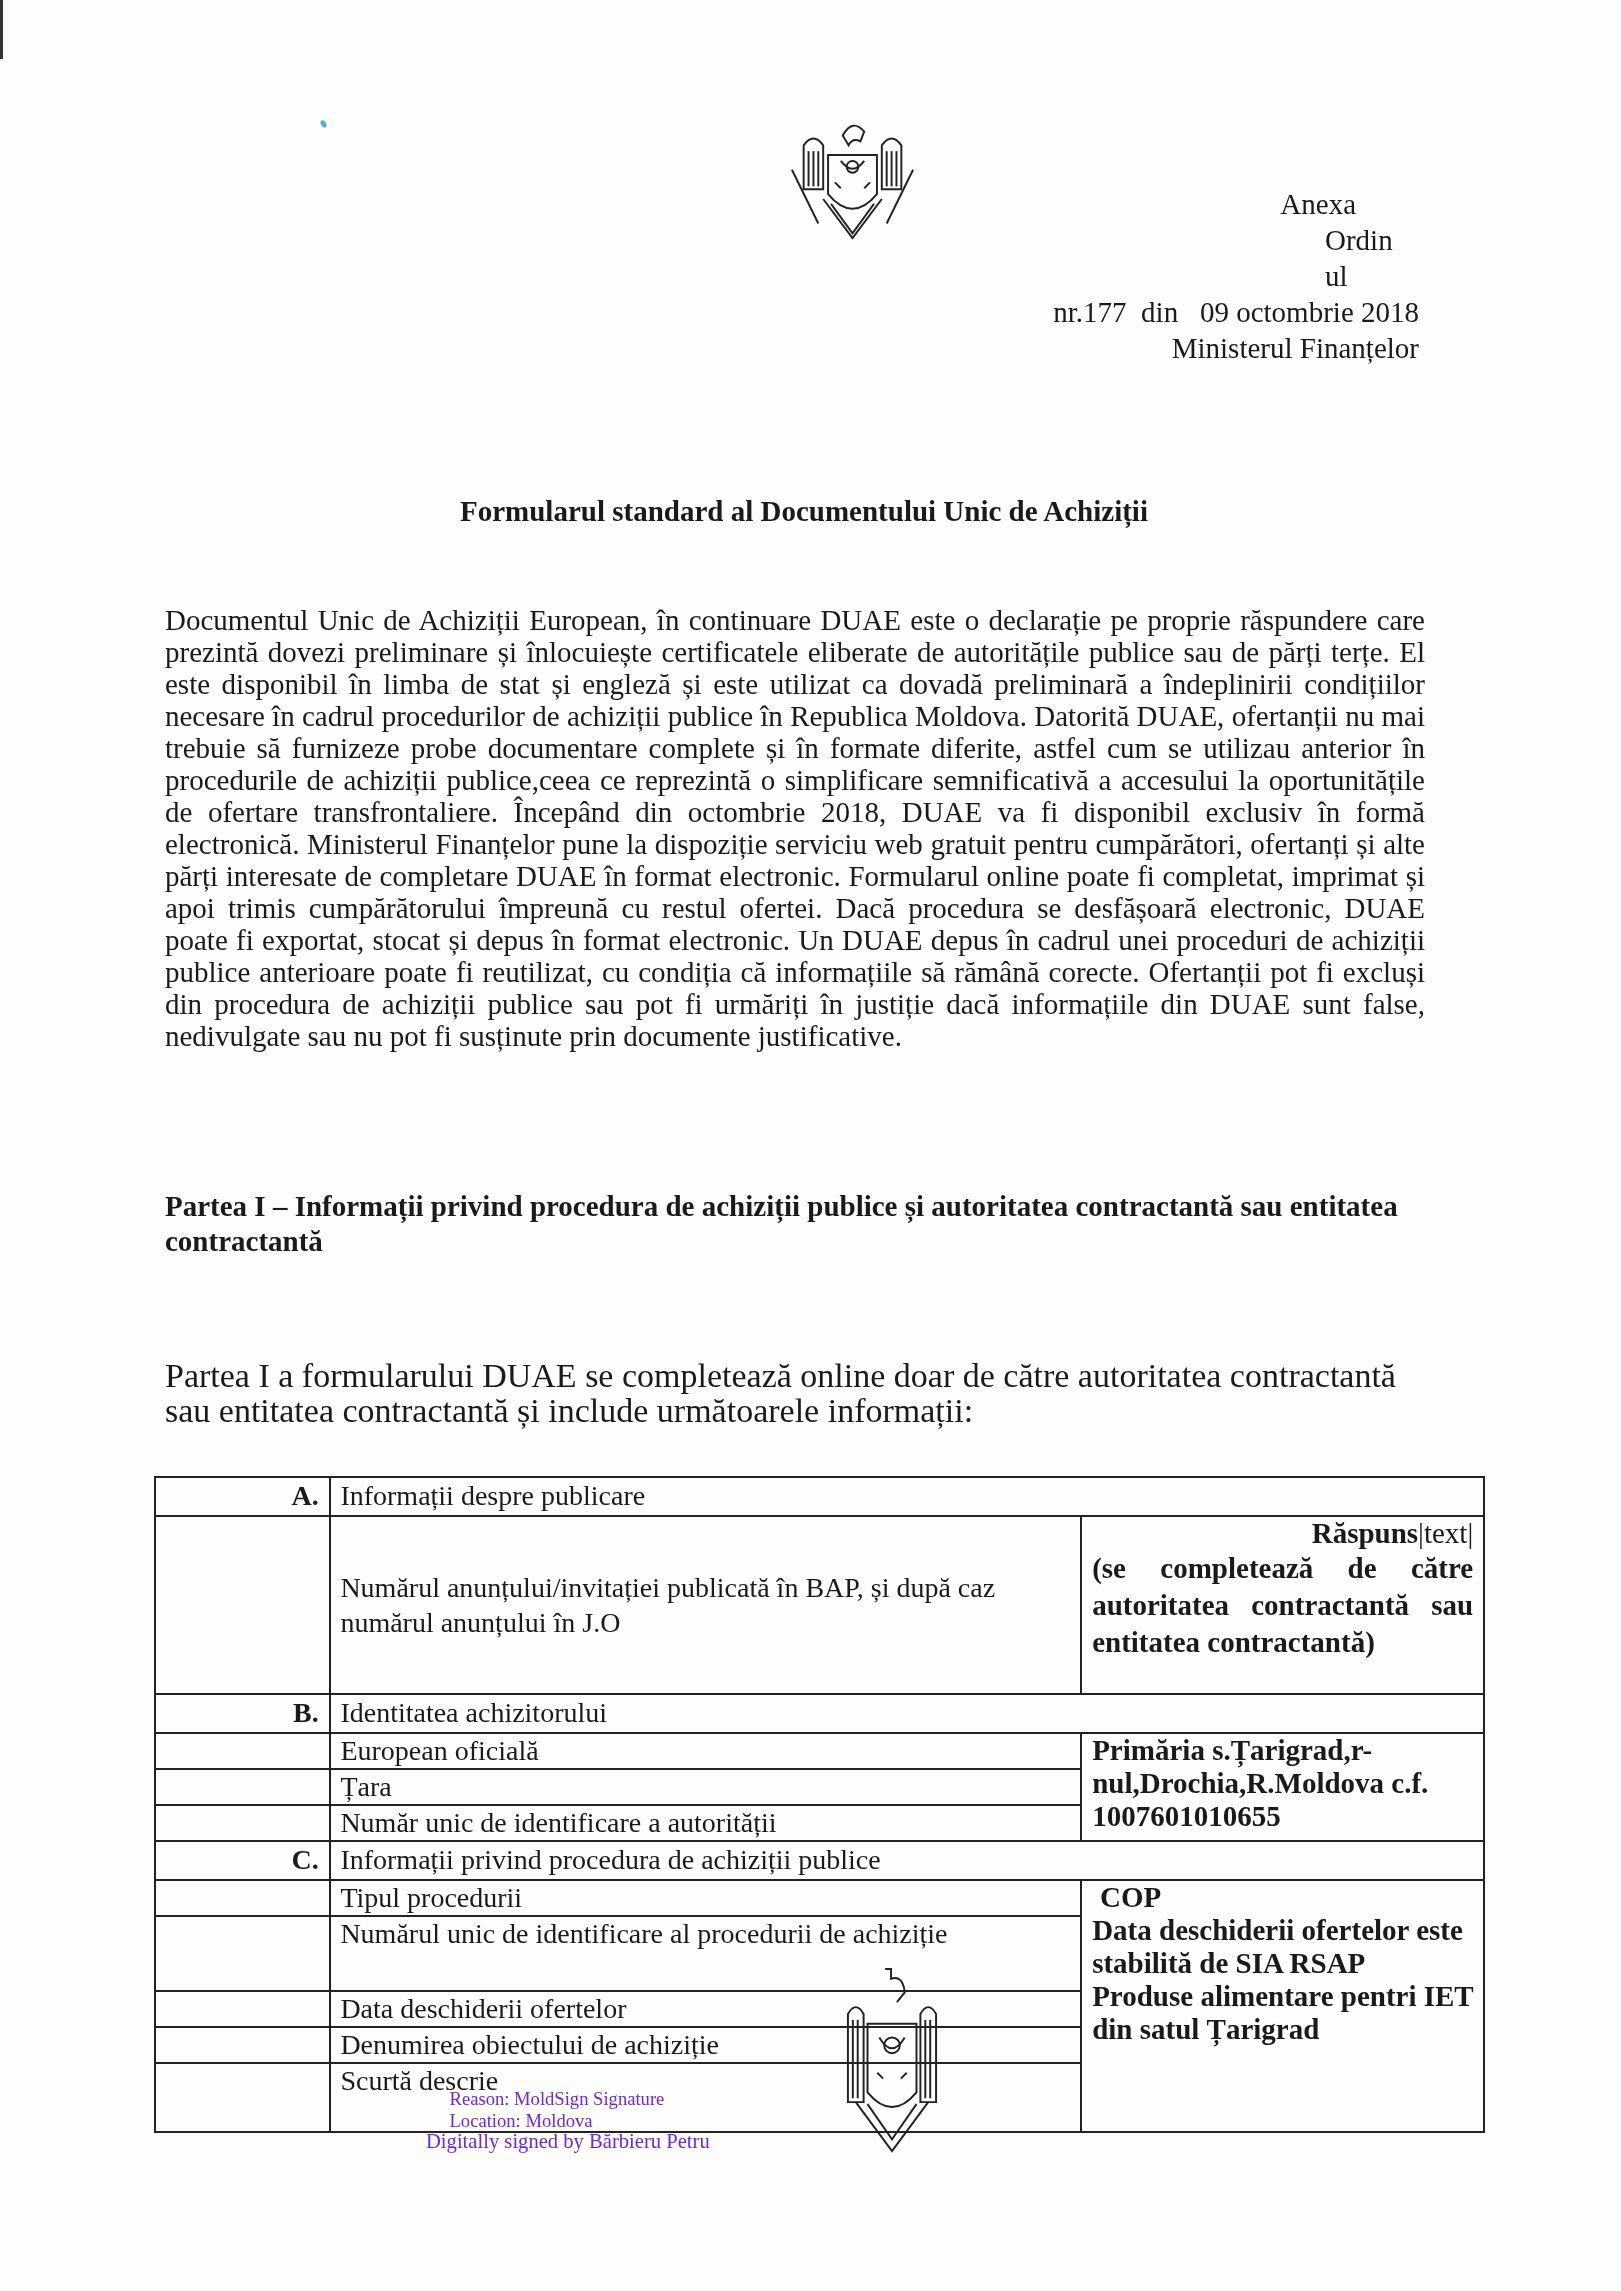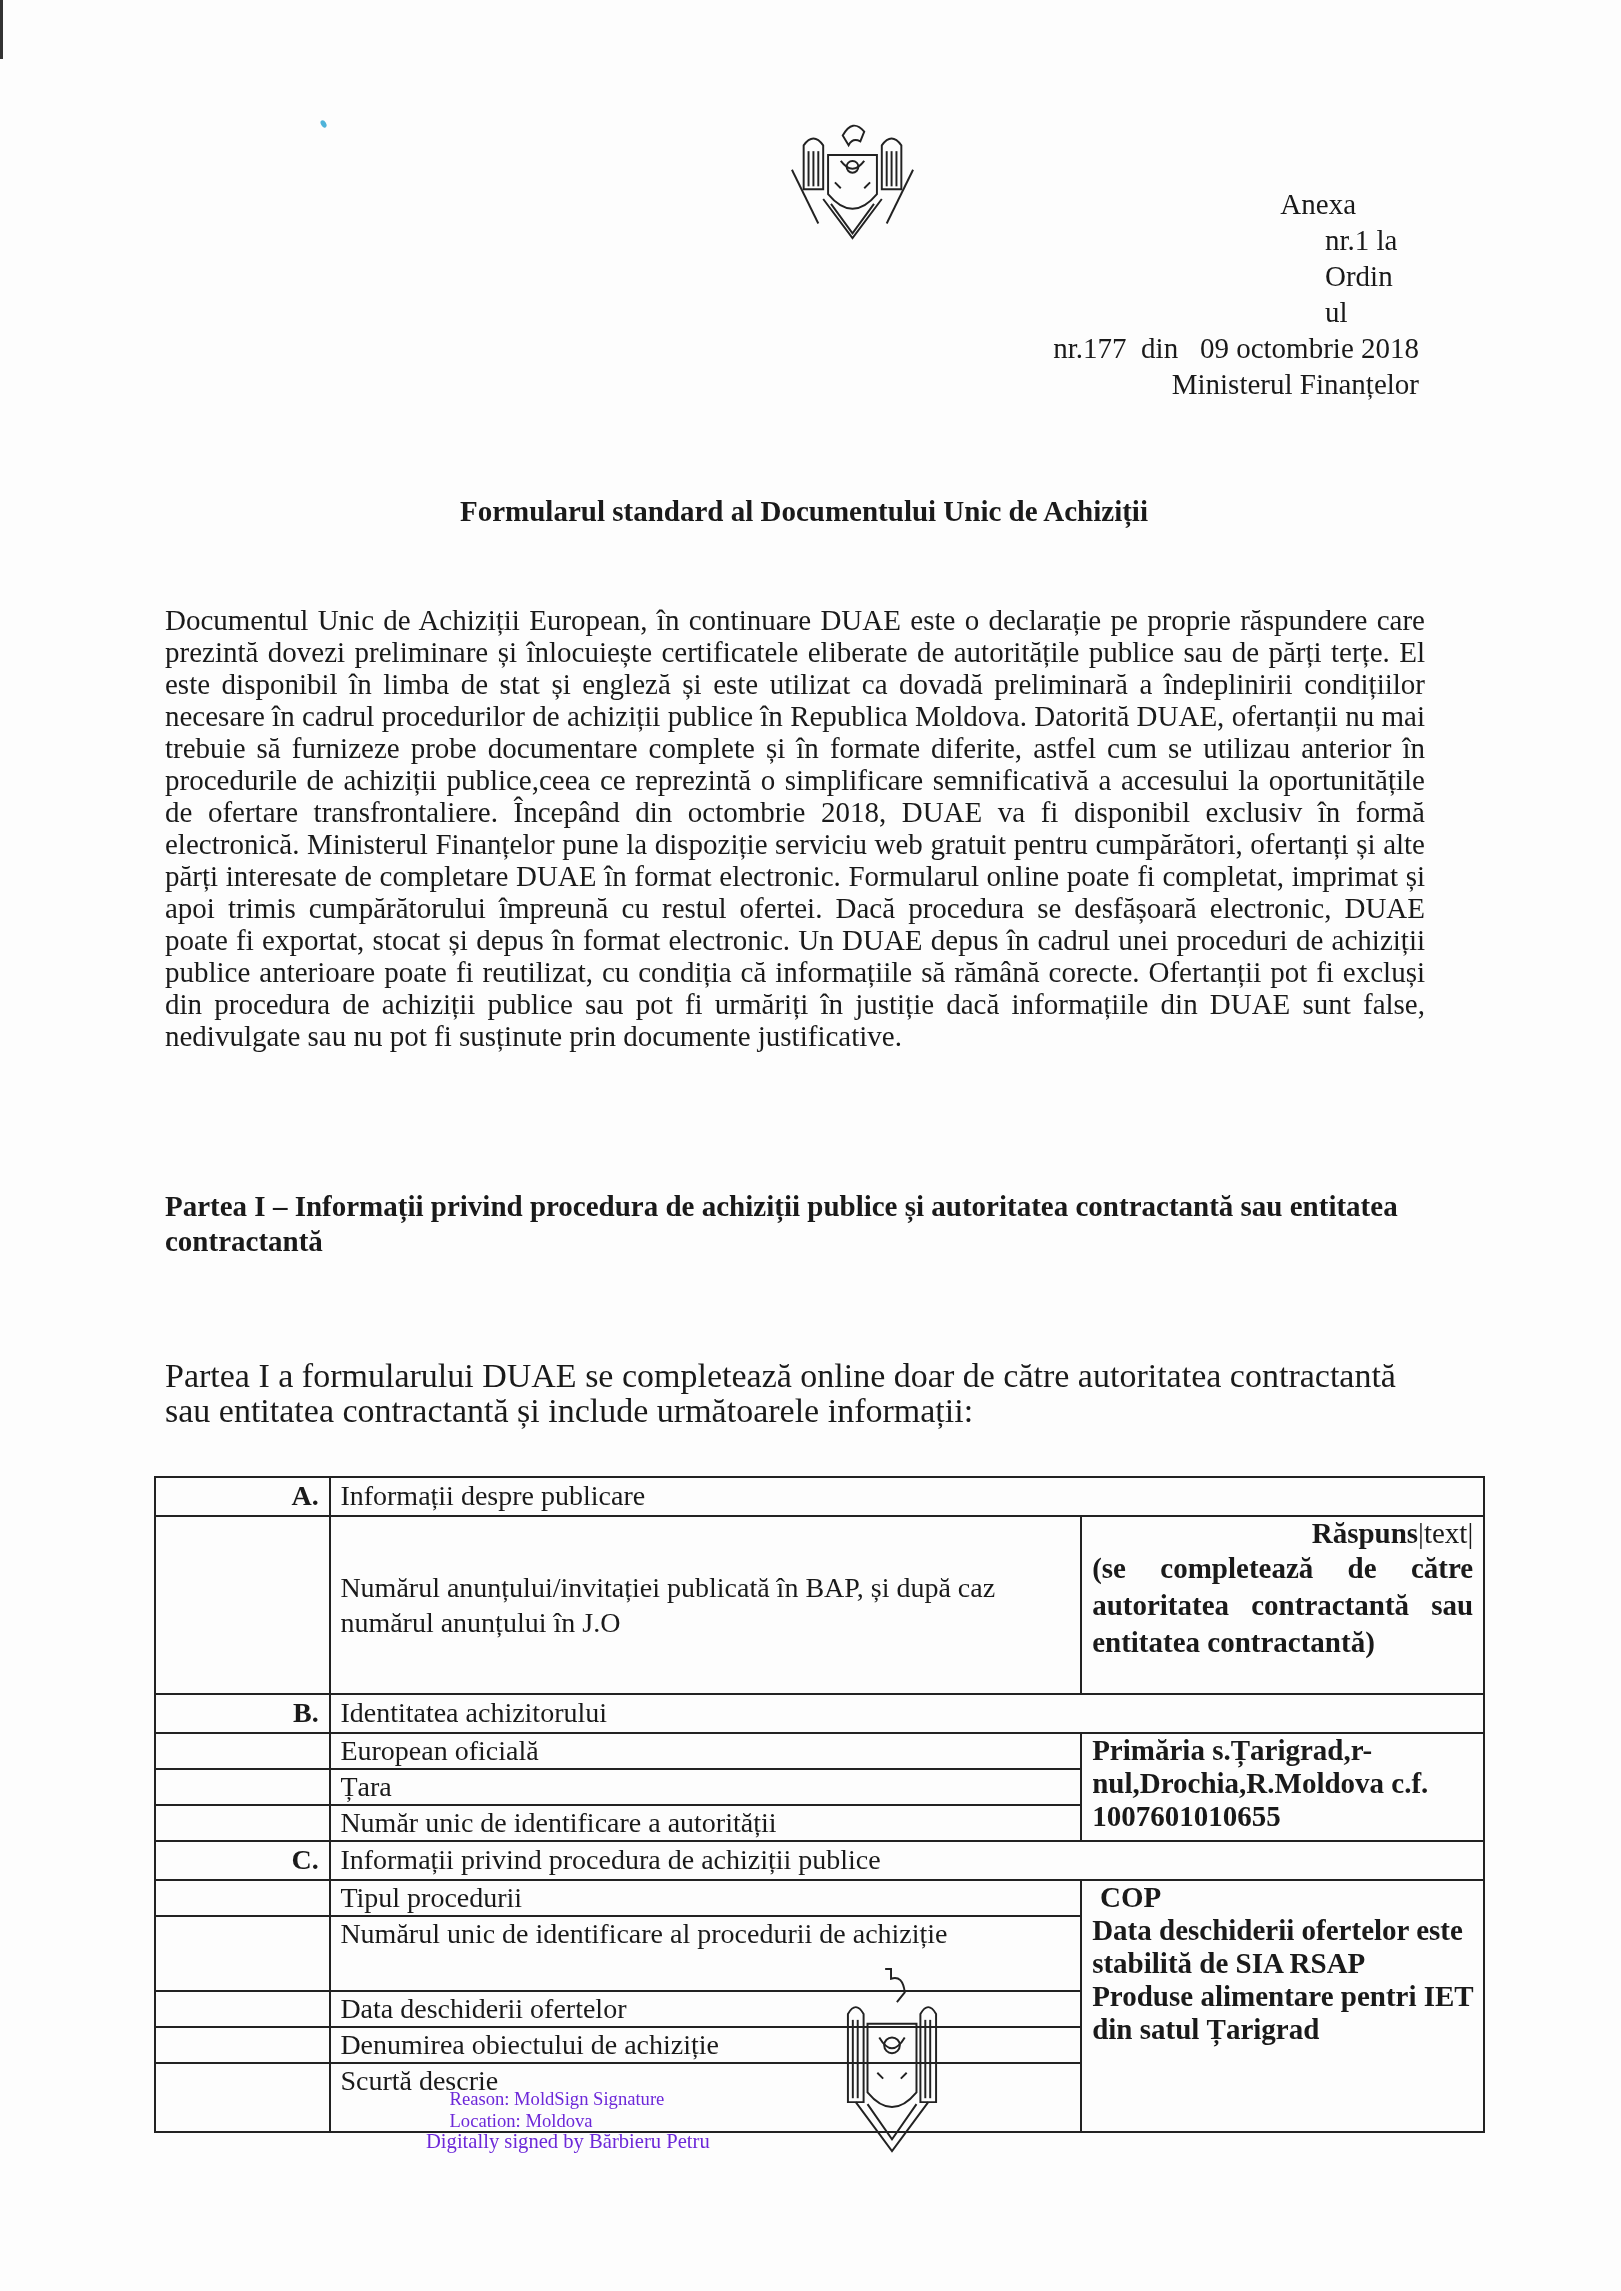--- a/index.html
+++ b/index.html
@@ -93,21 +93,20 @@
     <path d="M52 68 l6 6 M88 68 l-6 6"></path>
     <path d="M40 85 l30 40 l30 -40"></path>
     <path d="M48 90 l22 30 l22 -30"></path>
     <line x1="8" y1="55" x2="35" y2="110"></line>
     <line x1="132" y1="55" x2="105" y2="110"></line>
   </g>
 </svg>
 
 <div class="annex">
   <span class="l l1">Anexa</span>
-  <span class="l l2">nr.1 la</span>
   <span class="l l3">Ordin</span>
   <span class="l l4">ul</span>
   <span class="l" style="white-space:pre;">nr.177  din   09 octombrie 2018</span>
   <span class="l">Ministerul Finanțelor</span>
 </div>
 
 <div class="title">
   <div>Formularul standard al Documentului Unic de Achiziții</div>
 </div>
 

